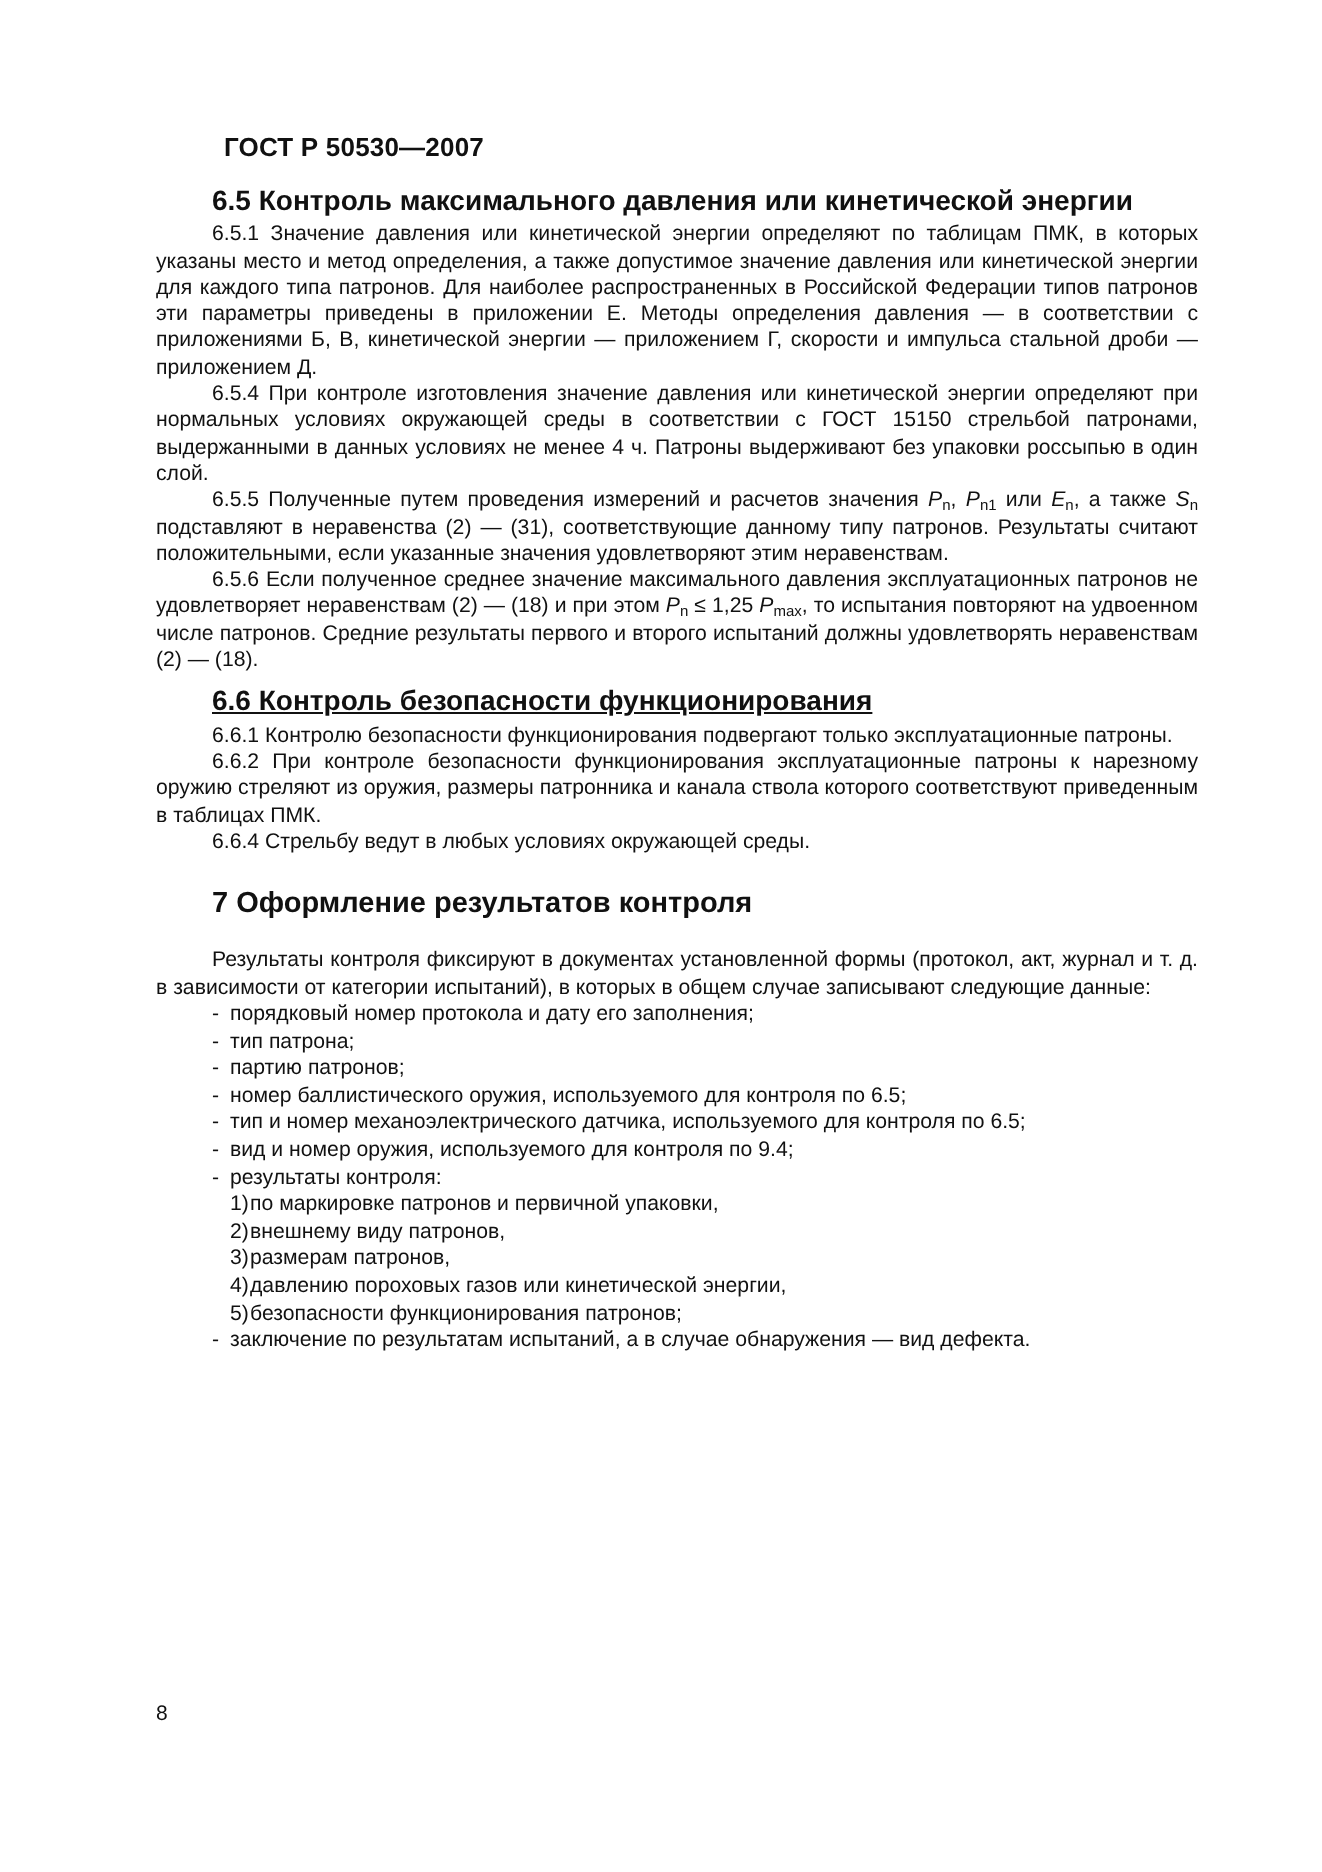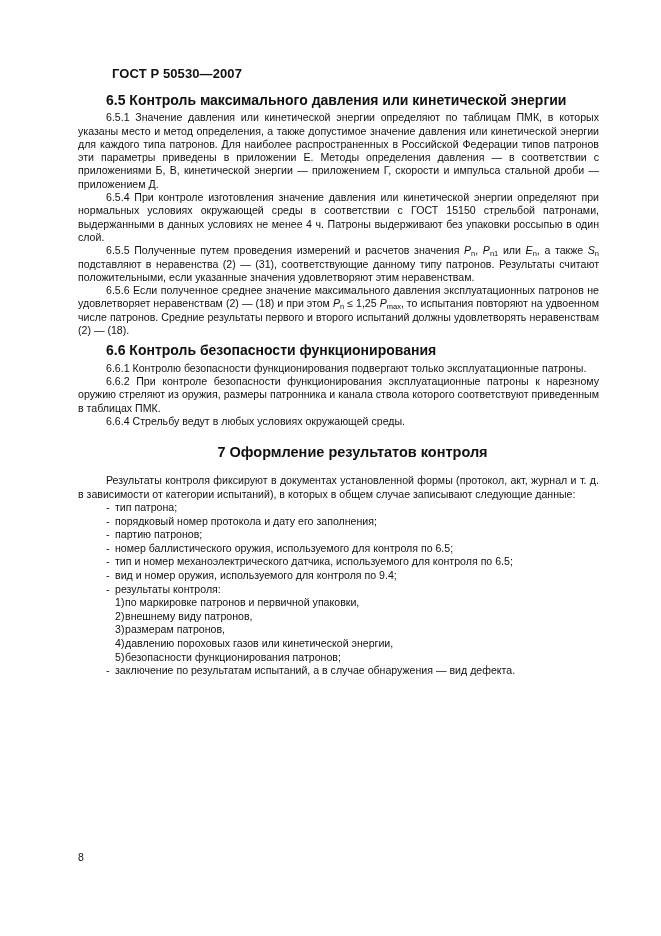--- a/index.html
+++ b/index.html
@@ -3,22 +3,22 @@
   <meta charset="utf-8">
   <style>
     html, body { margin: 0; padding: 0; background: #ffffff; }
     body { width: 661px; height: 936px; position: relative; overflow: hidden;
       font-family: "Liberation Sans", sans-serif; color: #111; }
     .page { position: absolute; left: 78px; top: 0; width: 521px; }
     .hdr { position: absolute; top: 66px; left: 0; font-weight: bold; font-size: 13px; letter-spacing: 0.1px; margin-left: 34px; }
     .body-text { position: absolute; top: 94px; left: 0; width: 521px; font-size: 10.6px; line-height: 13.3px; }
     .h2 { font-weight: bold; font-size: 14px; margin: 0 0 4px 0; padding-left: 28px; }
     .p { margin: 0; text-align: justify; text-indent: 28px; }
-    .h1 { font-weight: bold; font-size: 14.5px; padding-left: 28px; margin: 18px 0 15px 0; text-align: center; }
-    .sec66 { margin-top: 7px; }
+    .h1 { font-weight: bold; font-size: 14.5px; padding-left: 28px; margin: 18px 0 15px 0; }
+    .sec66 { margin-top: 7px; text-decoration: underline; }
     ul.dash { list-style: none; margin: 0; padding: 0; }
     ul.dash > li { padding-left: 37px; text-indent: -9px; line-height: 13.6px; }
     ul.dash > li::before { content: "-"; display: inline-block; width: 9px; text-indent: 0; }
     ol.num { list-style: none; margin: 0; padding: 0; }
     ol.num > li { padding-left: 47px; line-height: 13.6px; position: relative; }
     ol.num > li .n { position: absolute; left: 37px; }
     i.v { font-style: italic; }
     sub { font-size: 7.5px; vertical-align: -2px; line-height: 0; }
     .pageno { position: absolute; left: 78px; top: 851px; font-size: 10.5px; }
   </style>
@@ -36,22 +36,22 @@
     <p class="p"><span>6.5.6 Если полученное среднее значение максимального давления эксплуатационных патронов не удовлетворяет неравенствам (2) — (18) и при этом </span><i class="v">P</i><sub>n</sub><span> ≤ 1,25 </span><i class="v">P</i><sub>max</sub><span>, то испытания повторяют на удвоенном числе патронов. Средние результаты первого и второго испытаний должны удовлетворять неравенствам (2) — (18).</span></p>
 
     <div class="h2 sec66">6.6 Контроль безопасности функционирования</div>
     <p class="p">6.6.1 Контролю безопасности функционирования подвергают только эксплуатационные патроны.</p>
     <p class="p">6.6.2 При контроле безопасности функционирования эксплуатационные патроны к нарезному оружию стреляют из оружия, размеры патронника и канала ствола которого соответствуют приведенным в таблицах ПМК.</p>
     <p class="p">6.6.4 Стрельбу ведут в любых условиях окружающей среды.</p>
 
     <div class="h1">7 Оформление результатов контроля</div>
     <p class="p">Результаты контроля фиксируют в документах установленной формы (протокол, акт, журнал и т. д. в зависимости от категории испытаний), в которых в общем случае записывают следующие данные:</p>
     <ul class="dash">
+      <li>порядковый номер протокола и дату его заполнения;</li>
       <li>тип патрона;</li>
-      <li>порядковый номер протокола и дату его заполнения;</li>
       <li>партию патронов;</li>
       <li>номер баллистического оружия, используемого для контроля по 6.5;</li>
       <li>тип и номер механоэлектрического датчика, используемого для контроля по 6.5;</li>
       <li>вид и номер оружия, используемого для контроля по 9.4;</li>
       <li>результаты контроля:</li>
     </ul>
     <ol class="num">
       <li><span class="n">1)</span><span>по маркировке патронов и первичной упаковки,</span></li>
       <li><span class="n">2)</span><span>внешнему виду патронов,</span></li>
       <li><span class="n">3)</span><span>размерам патронов,</span></li>

